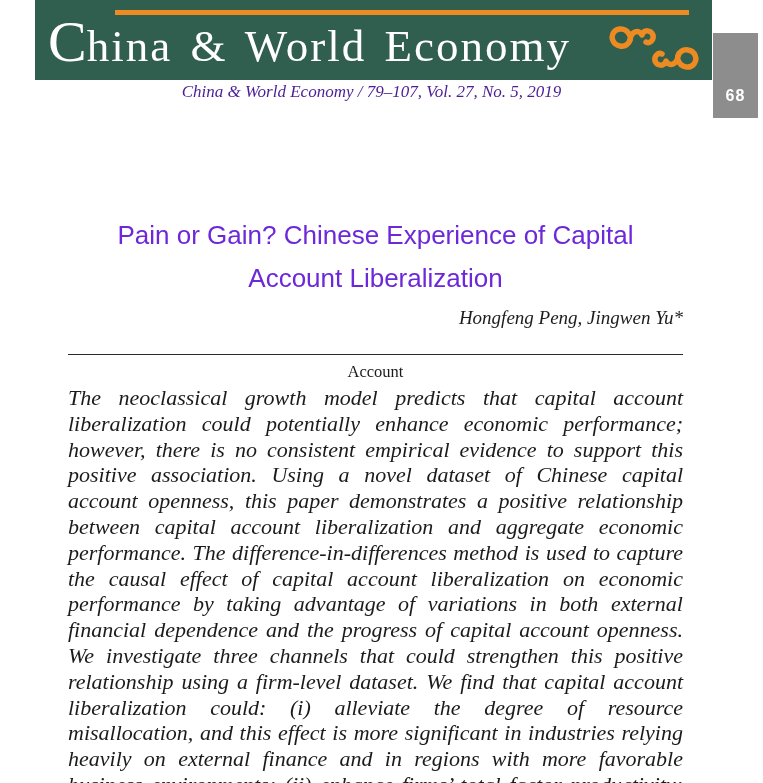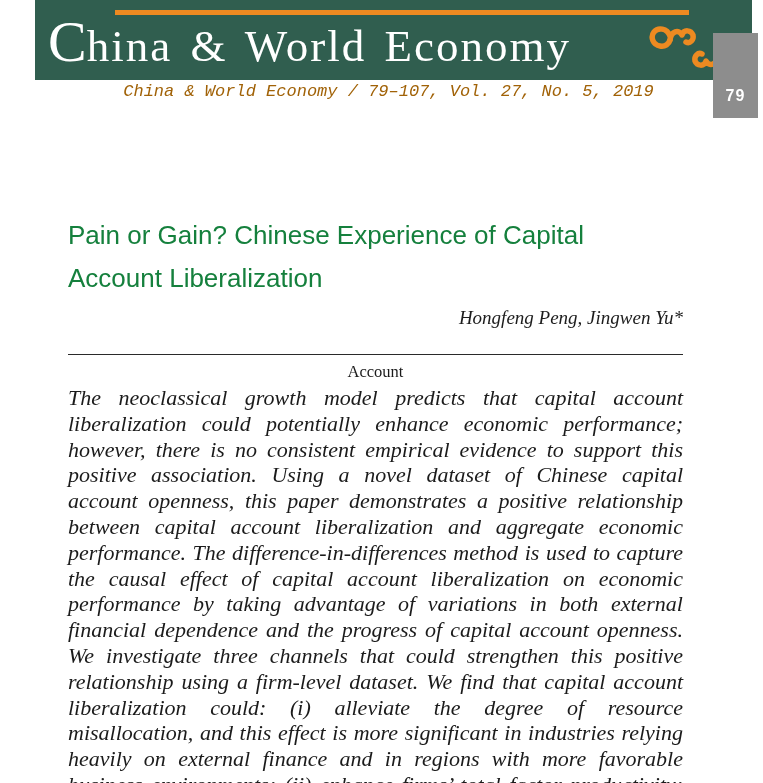--- a/index.html
+++ b/index.html
@@ -17,21 +17,20 @@
   }
 
   
   .banner {
     position: absolute;
     left: 35px;
     top: 0;
     width: 677px;
     height: 80px;
     background: #305E4F;
-    padding-left: 40px;
   }
   .banner-rule {
     position: absolute;
     left: 80px;
     top: 10px;
     width: 574px;
     height: 5px;
     background: #ED8A21;
   }
   .banner-title {
@@ -73,45 +72,45 @@
     font-family: "Liberation Sans", sans-serif;
     font-weight: bold;
     font-size: 16px;
     letter-spacing: 1px;
     margin-bottom: 13px;
   }
 
   
   .citation {
     position: absolute;
-    left: 50px;
+    left: 33px;
     top: 82px;
     width: 677px;
     text-align: center;
-    font-family: Liberation Mono, monospace;
+    font-family: Liberation Serif, serif;
     font-style: italic;
     font-size: 17px;
-    color: #a16207;
+    color: #4c1d95;
   }
 
   
   .content {
     position: absolute;
     left: 68px;
     top: 210px;
     width: 615px;
   }
   .title {
     margin: 4px 0 0 0;
     font-family: "Liberation Sans", sans-serif;
     font-weight: normal;
     font-size: 26px;
     line-height: 43px;
-    color: #15803d;
-    text-align: left;
+    color: #6d28d9;
+    text-align: center;
   }
   .title .title-line { display: block; }
   .authors {
     margin-top: 7px;
     text-align: right;
     font-family: "Liberation Serif", serif;
     font-style: italic;
     font-size: 19px;
     color: #1d1d1d;
   }
@@ -154,21 +153,21 @@
         <path d="M22,19 C23,10 31,8 34,14 C36,8 43,9 45,14 C46,19 42,23 38,21"></path>
       </g>
       <g transform="translate(92,54) scale(-1,-1)">
         <path d="M22,15 C19,7 10,6 6,11 C2,16 5,24 12,25 C17,26 21,23 22,19"></path>
         <path d="M22,19 C23,10 31,8 34,14 C36,8 43,9 45,14 C46,19 42,23 38,21"></path>
       </g>
     </svg>
   </header>
 
   <div class="page-tab">
-    <span class="num">79</span>
+    <span class="num">68</span>
   </div>
 
   <div class="citation">China &amp; World Economy  / 79–107, Vol. 27,  No. 5, 2019</div>
 
   <main class="content">
     <h1 class="title">
       <span class="title-line">Pain or Gain? Chinese Experience of Capital</span>
       <span class="title-line">Account Liberalization</span>
     </h1>
     <div class="authors">Hongfeng Peng, Jingwen Yu*</div>

